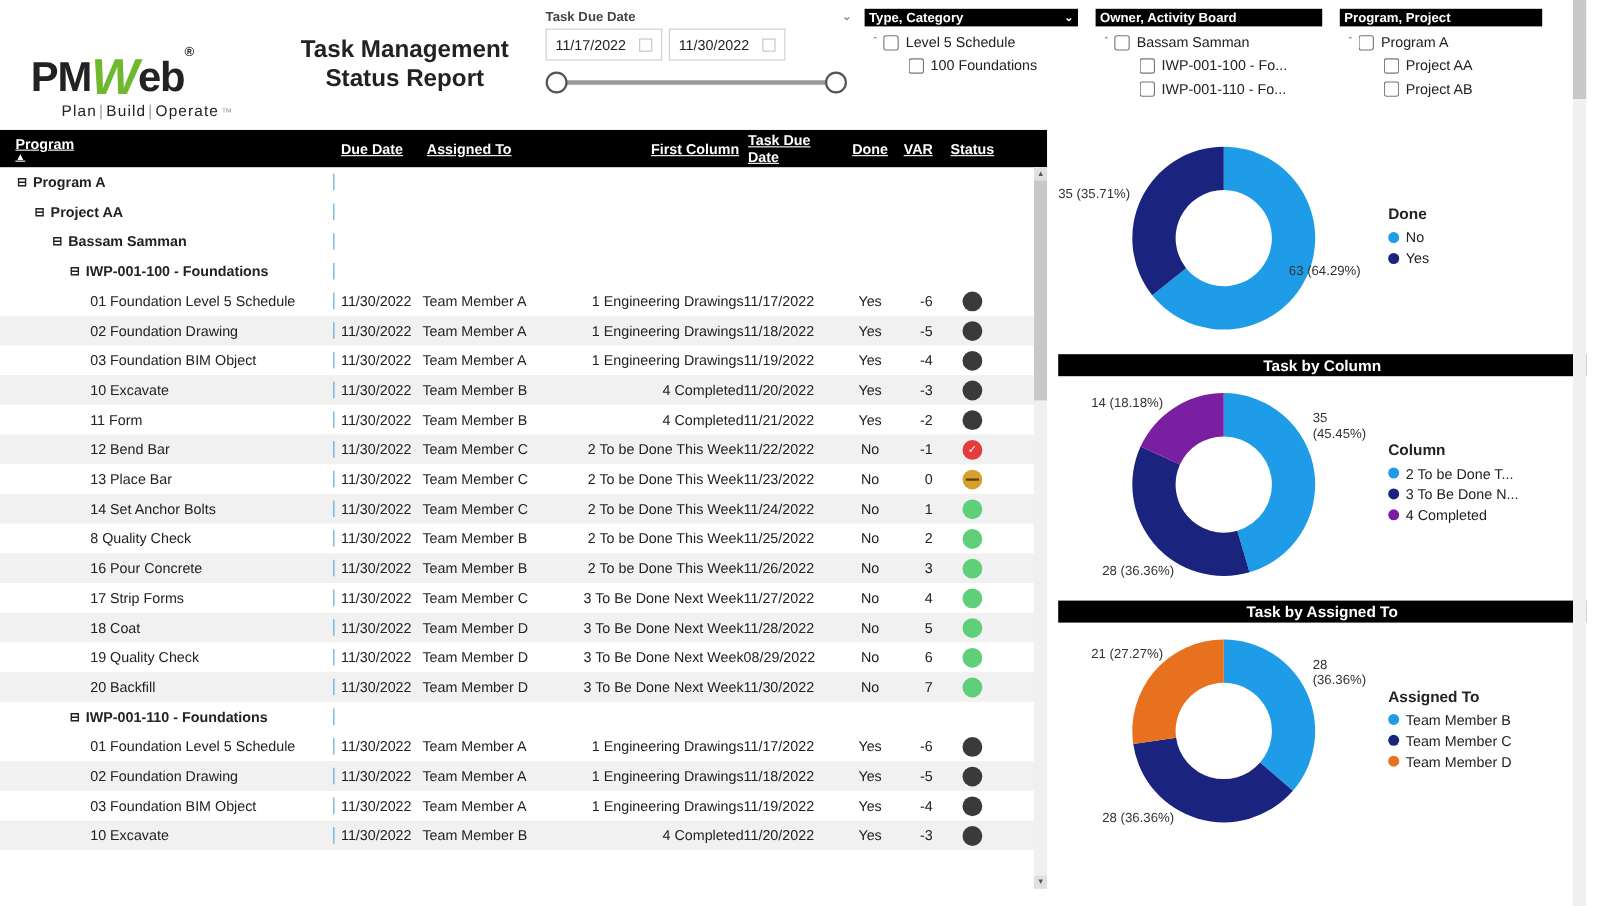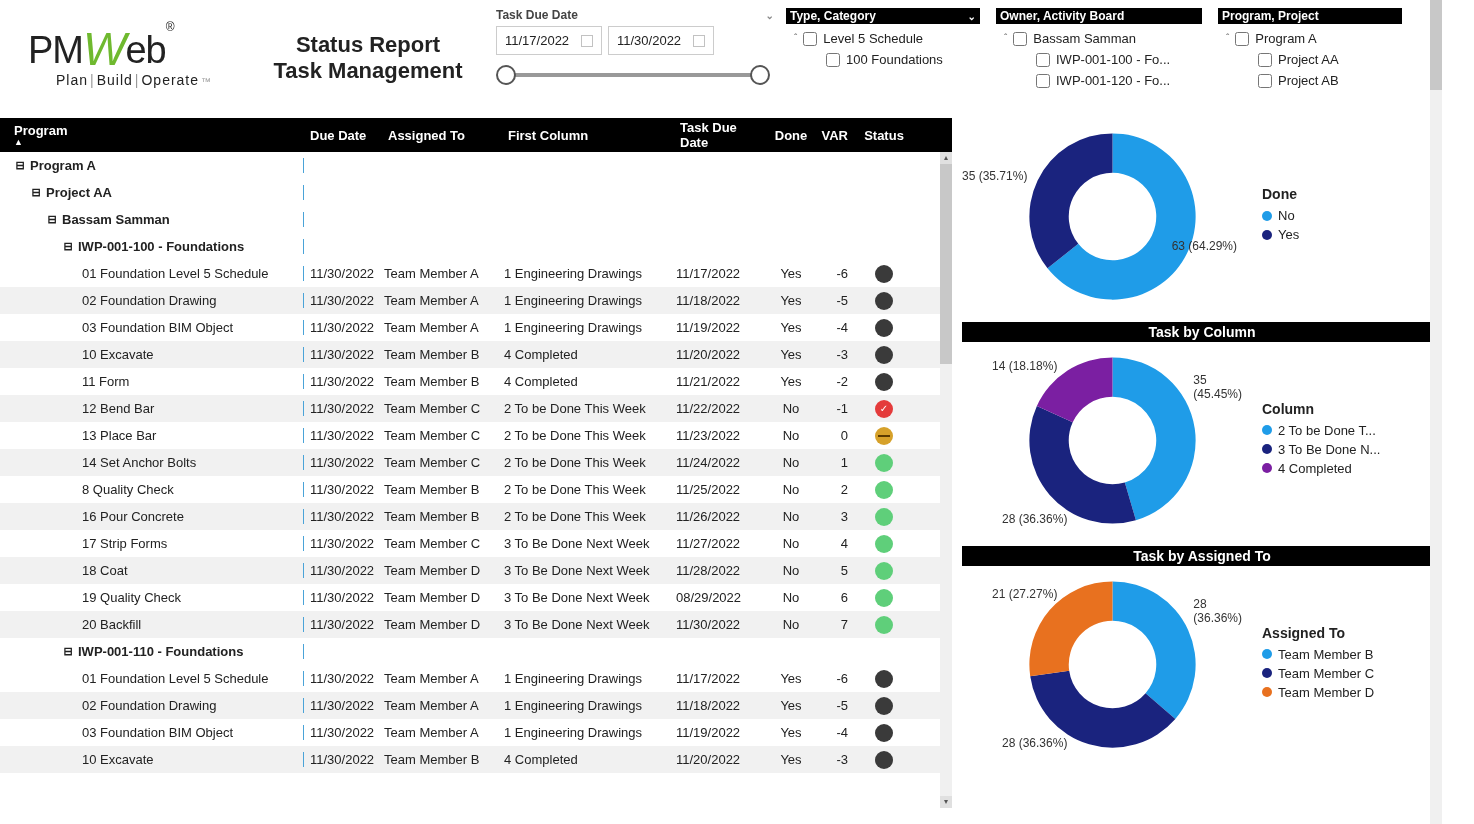--- a/index.html
+++ b/index.html
@@ -1,21 +1,21 @@
 <!DOCTYPE html>
 <html><head>
 <meta charset="utf-8">
 <style>
   * { box-sizing: border-box; margin: 0; padding: 0; font-family: "Segoe UI", Arial, sans-serif; }
   body { background: #fff; width: 1474px; height: 824px; overflow: hidden; font-size: 13px; color: #222; }
 
   
   .header { display: flex; padding: 8px 20px 4px 28px; height: 118px; }
   .logo-area { width: 220px; padding-top: 12px; }
-  .logo-main { font-size: 38px; font-weight: 400; font-family: Arial, sans-serif; letter-spacing: -1px; }
+  .logo-main { font-size: 38px; font-weight: 700; font-family: Arial, sans-serif; letter-spacing: -1px; margin-top: 20px; }
   .logo-main .w { color: #6fb92f; font-style: italic; font-size: 46px; display: inline-block; transform: translateY(2px); }
   .logo-reg { font-size: 12px; vertical-align: top; }
   .logo-tag { font-size: 14px; letter-spacing: 1px; margin-top: -2px; margin-left: 28px; }
   .logo-tag .sep { color: #999; margin: 0 2px; }
 
   .title-area { width: 240px; text-align: center; padding-top: 24px; font-size: 22px; font-weight: 700; line-height: 1.2; }
 
   .filter-block { padding: 0 8px; }
   .filter-label { font-size: 12px; font-weight: 600; color: #444; margin-bottom: 4px; display: flex; align-items: center; }
   .filter-label.dark { background: #000; color: #fff; padding: 1px 4px; font-weight: 700; display: flex; justify-content: space-between; }
@@ -32,25 +32,25 @@
   .tree-row { display: flex; align-items: center; gap: 6px; padding: 3px 0 3px 8px; }
   .tree-row.sub { padding-left: 40px; }
   .caret-up { font-size: 10px; color: #666; }
   input[type=checkbox] { width: 14px; height: 14px; }
   .chev { font-size: 10px; color: #888; }
 
   
   .main { display: flex; height: 706px; }
   .table-wrap { width: 952px; position: relative; border-right: 0; overflow: hidden; }
   .thead { background: #000; color: #fff; font-weight: 600; font-size: 13px; display: flex; height: 34px; align-items: center; padding-left: 10px; }
-  .thead div { padding: 0 4px; }
+  .thead div { padding: 0 4px; text-decoration: underline; }
   .col-prog { width: 294px; }
   .col-due  { width: 80px; }
   .col-asgn { width: 120px; }
-  .col-fc   { width: 172px; }
+  .col-fc   { width: 172px; text-align: right; }
   .col-tdd  { width: 92px; }
   .col-done { width: 46px; text-align: center; }
   .col-var  { width: 44px; text-align: right; }
   .col-stat { width: 52px; text-align: center; }
   .sort-ind { font-size: 9px; display: block; line-height: 1; }
 
   .tbody { overflow-y: auto; height: 656px; }
   .row { display: flex; align-items: center; height: 27px; padding-left: 10px; border-left: 0; }
   .row.alt { background: #f1f1f1; }
   .grp { font-weight: 700; }
@@ -99,22 +99,22 @@
 <body>
 
 <div class="header">
   <div class="logo-area">
     <div class="logo-main">PM<span class="w">W</span>eb<span class="logo-reg">®</span></div>
     <div class="logo-tag">
       <span>Plan</span><span class="sep">|</span><span>Build</span><span class="sep">|</span><span>Operate</span><span class="sep" style="font-size:10px">™</span>
     </div>
   </div>
   <div class="title-area">
+    <div>Task Management</div>
     <div>Status Report</div>
-    <div>Task Management</div>
   </div>
 
   <div class="filter-block" style="width:290px">
     <div class="filter-label" style="justify-content:space-between;width:278px">
         <span>Task Due Date</span>
         <span class="chev">⌄</span>
       </div>
     <div class="date-inputs">
       <div class="date-box">
           <span>11/17/2022</span>
@@ -156,21 +156,21 @@
         <span class="caret-up">ˆ</span>
         <input type="checkbox" style="">
         <span>Bassam Samman</span>
       </div>
     <div class="tree-row sub">
         <input type="checkbox" style="">
         <span>IWP-001-100 - Fo...</span>
       </div>
     <div class="tree-row sub">
         <input type="checkbox" style="">
-        <span>IWP-001-120 - Fo...</span>
+        <span>IWP-001-110 - Fo...</span>
       </div>
   </div>
 
   <div class="filter-block tree-filter" style="width:200px">
     <div class="filter-label dark">
         <span>Program, Project</span>
       </div>
     <div class="tree-row">
         <span class="caret-up">ˆ</span>
         <input type="checkbox" style="">

